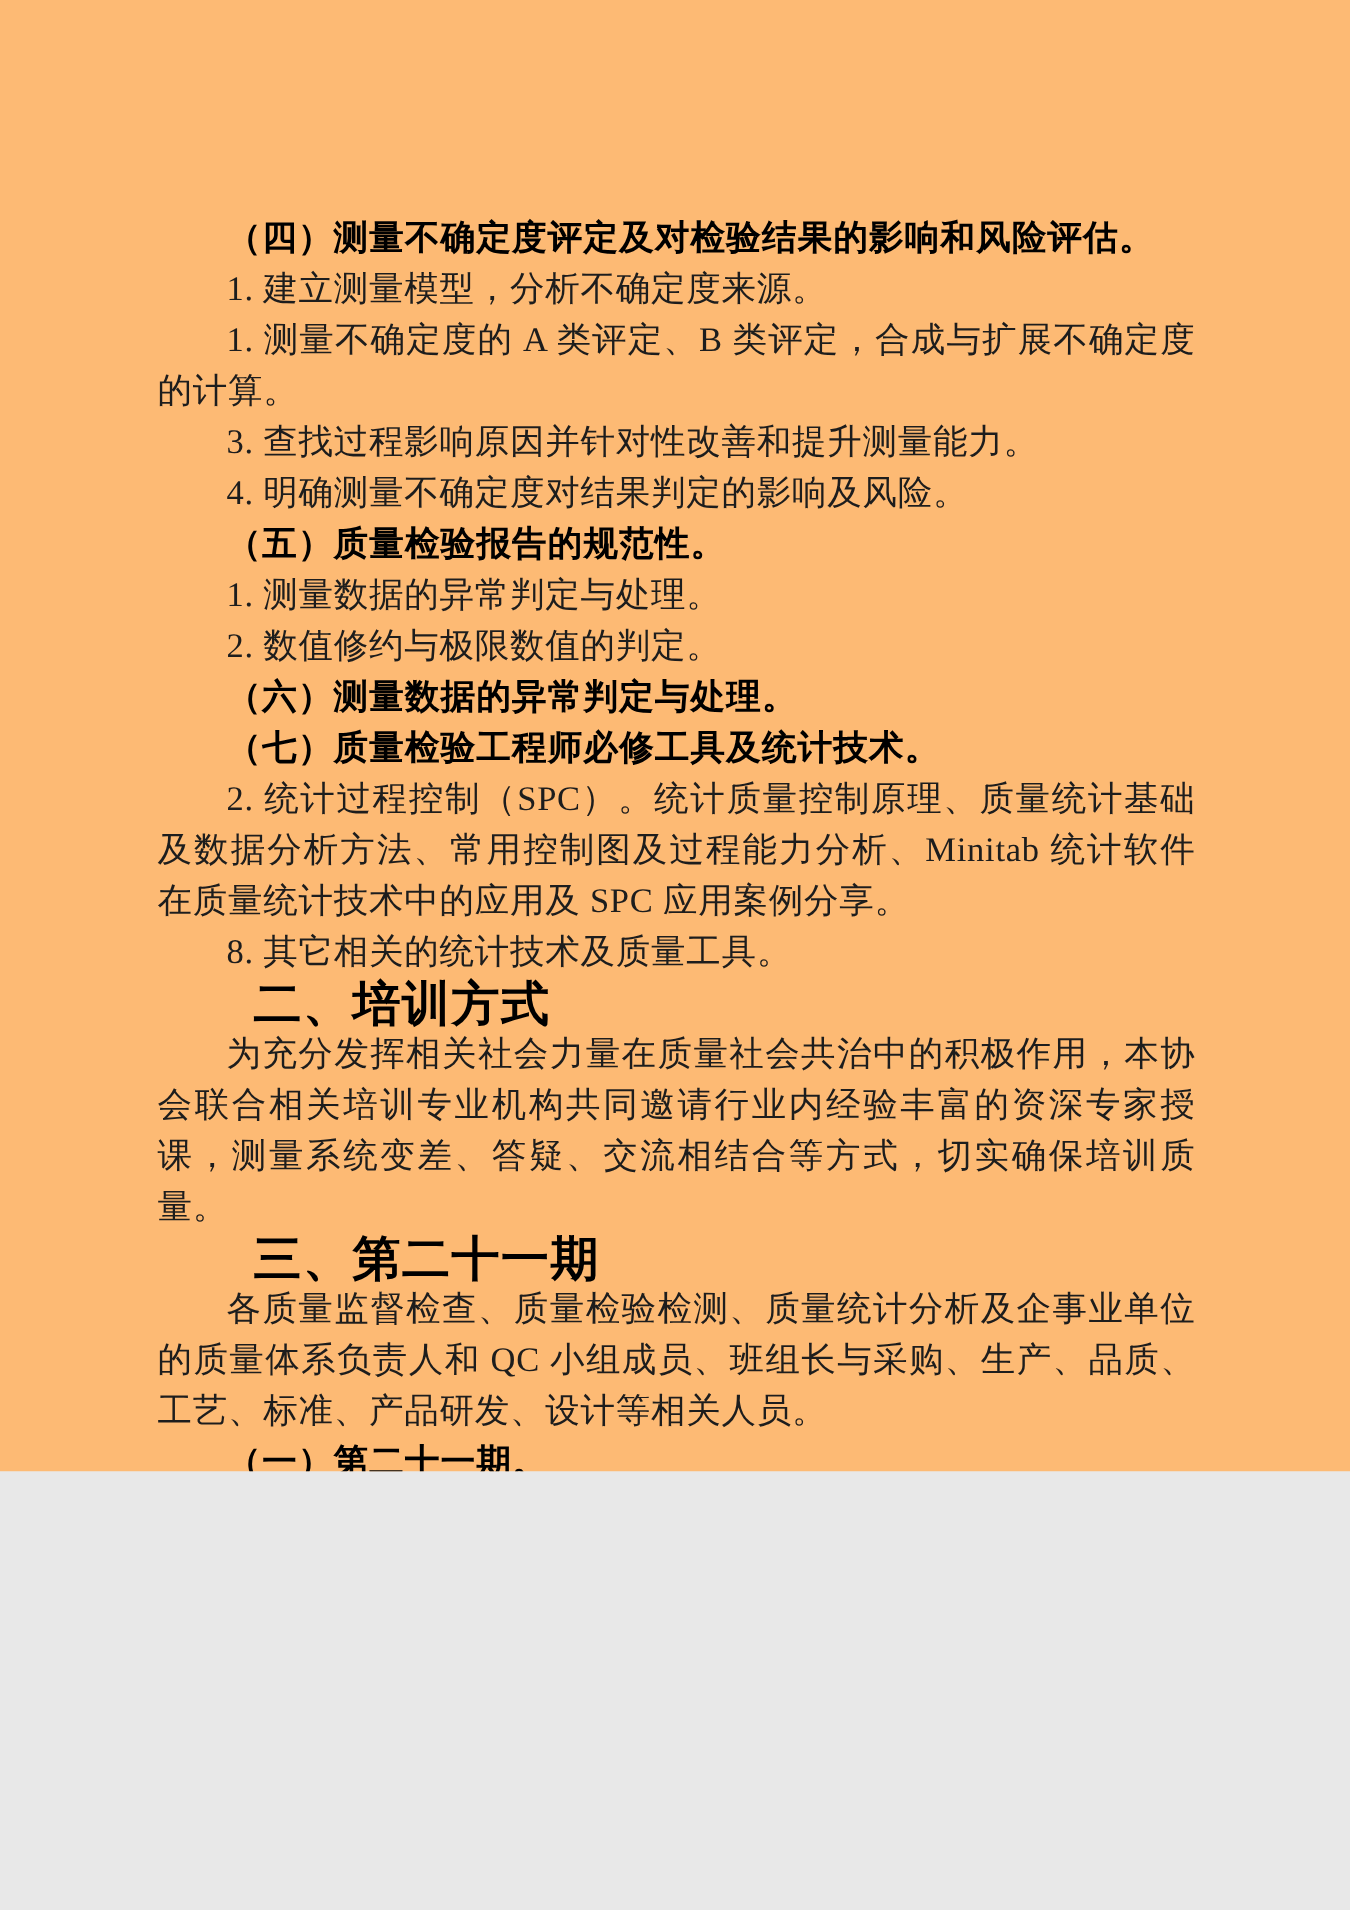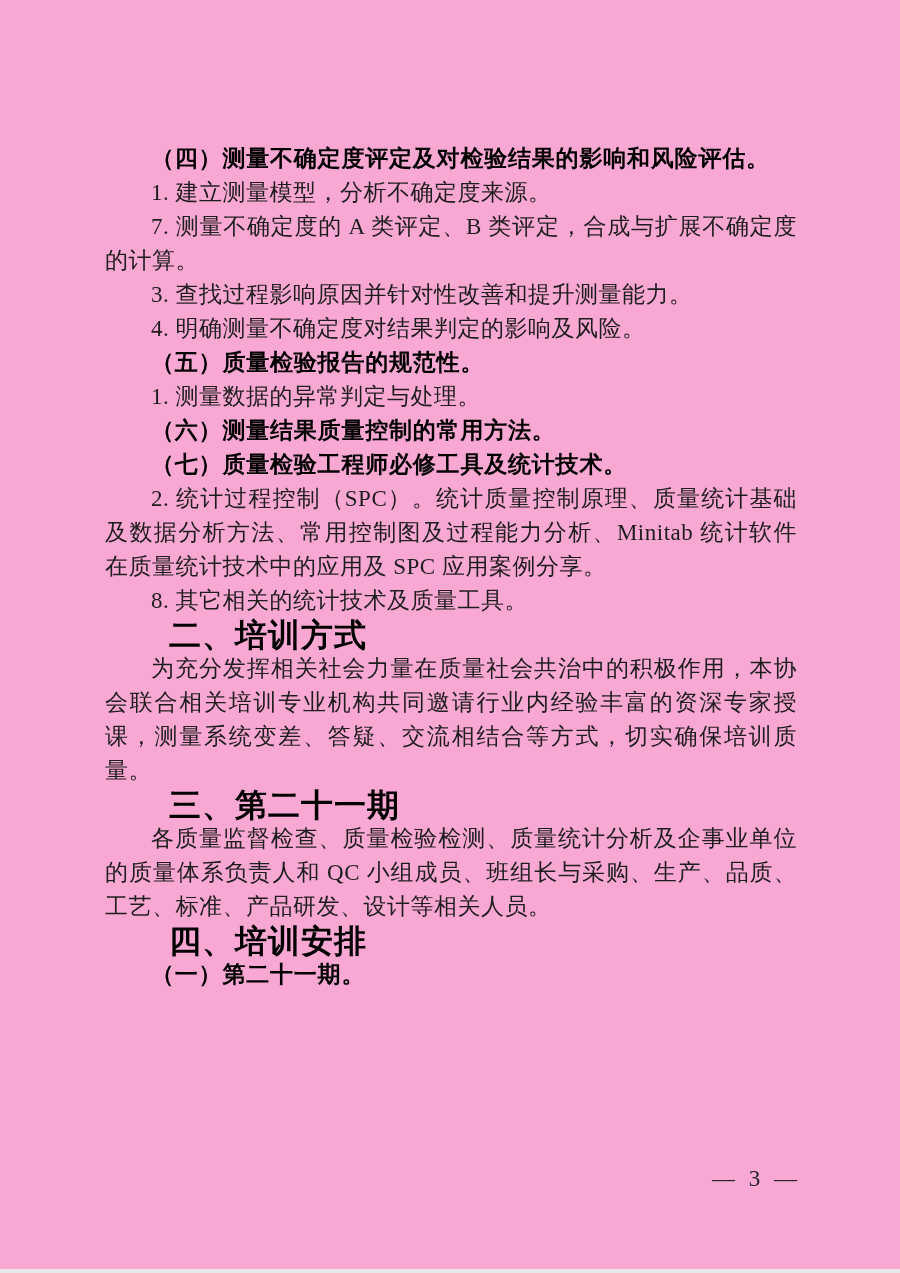--- a/index.html
+++ b/index.html
@@ -3,23 +3,23 @@
 <meta charset="utf-8">
 <style>
   html, body {
     margin: 0;
     padding: 0;
     background: #e8e8e8;
   }
   .page {
     position: relative;
     width: 900px;
-    height: 1269px;
+    height: 981px;
     margin: 0 auto;
-    background: #f9a8d4;
+    background: #fdba74;
     overflow: hidden;
     color: #1d1d1d;
     font-family: "Liberation Serif", serif;
   }
   .content {
     position: absolute;
     left: 105px;
     top: 142px;
     width: 692px;
   }
@@ -58,30 +58,30 @@
     white-space: pre;
   }
 </style>
 </head>
 <body>
 
 <div class="page">
   <div class="content">
     <p class="sub">（四）测量不确定度评定及对检验结果的影响和风险评估。</p>
     <p class="item">1. 建立测量模型，分析不确定度来源。</p>
-    <p class="item">7. 测量不确定度的 A 类评定、B 类评定，合成与扩展不确定度的计算。</p>
+    <p class="item">1. 测量不确定度的 A 类评定、B 类评定，合成与扩展不确定度的计算。</p>
     <p class="item">3. 查找过程影响原因并针对性改善和提升测量能力。</p>
     <p class="item">4. 明确测量不确定度对结果判定的影响及风险。</p>
     <p class="sub">（五）质量检验报告的规范性。</p>
     <p class="item">1. 测量数据的异常判定与处理。</p>
-    <p class="sub">（六）测量结果质量控制的常用方法。</p>
+    <p class="item">2. 数值修约与极限数值的判定。</p>
+    <p class="sub">（六）测量数据的异常判定与处理。</p>
     <p class="sub">（七）质量检验工程师必修工具及统计技术。</p>
     <p class="item">2. 统计过程控制（SPC）。统计质量控制原理、质量统计基础及数据分析方法、常用控制图及过程能力分析、Minitab 统计软件在质量统计技术中的应用及 SPC 应用案例分享。</p>
     <p class="item">8. 其它相关的统计技术及质量工具。</p>
     <p class="sect">二、培训方式</p>
     <p class="item">为充分发挥相关社会力量在质量社会共治中的积极作用，本协会联合相关培训专业机构共同邀请行业内经验丰富的资深专家授课，测量系统变差、答疑、交流相结合等方式，切实确保培训质量。</p>
     <p class="sect">三、第二十一期</p>
     <p class="item">各质量监督检查、质量检验检测、质量统计分析及企事业单位的质量体系负责人和 QC 小组成员、班组长与采购、生产、品质、工艺、标准、产品研发、设计等相关人员。</p>
-    <p class="sect">四、培训安排</p>
     <p class="sub">（一）第二十一期。</p>
   </div>
   <div class="pagenum">— 3 —</div>
 </div>
 
 </body></html>

